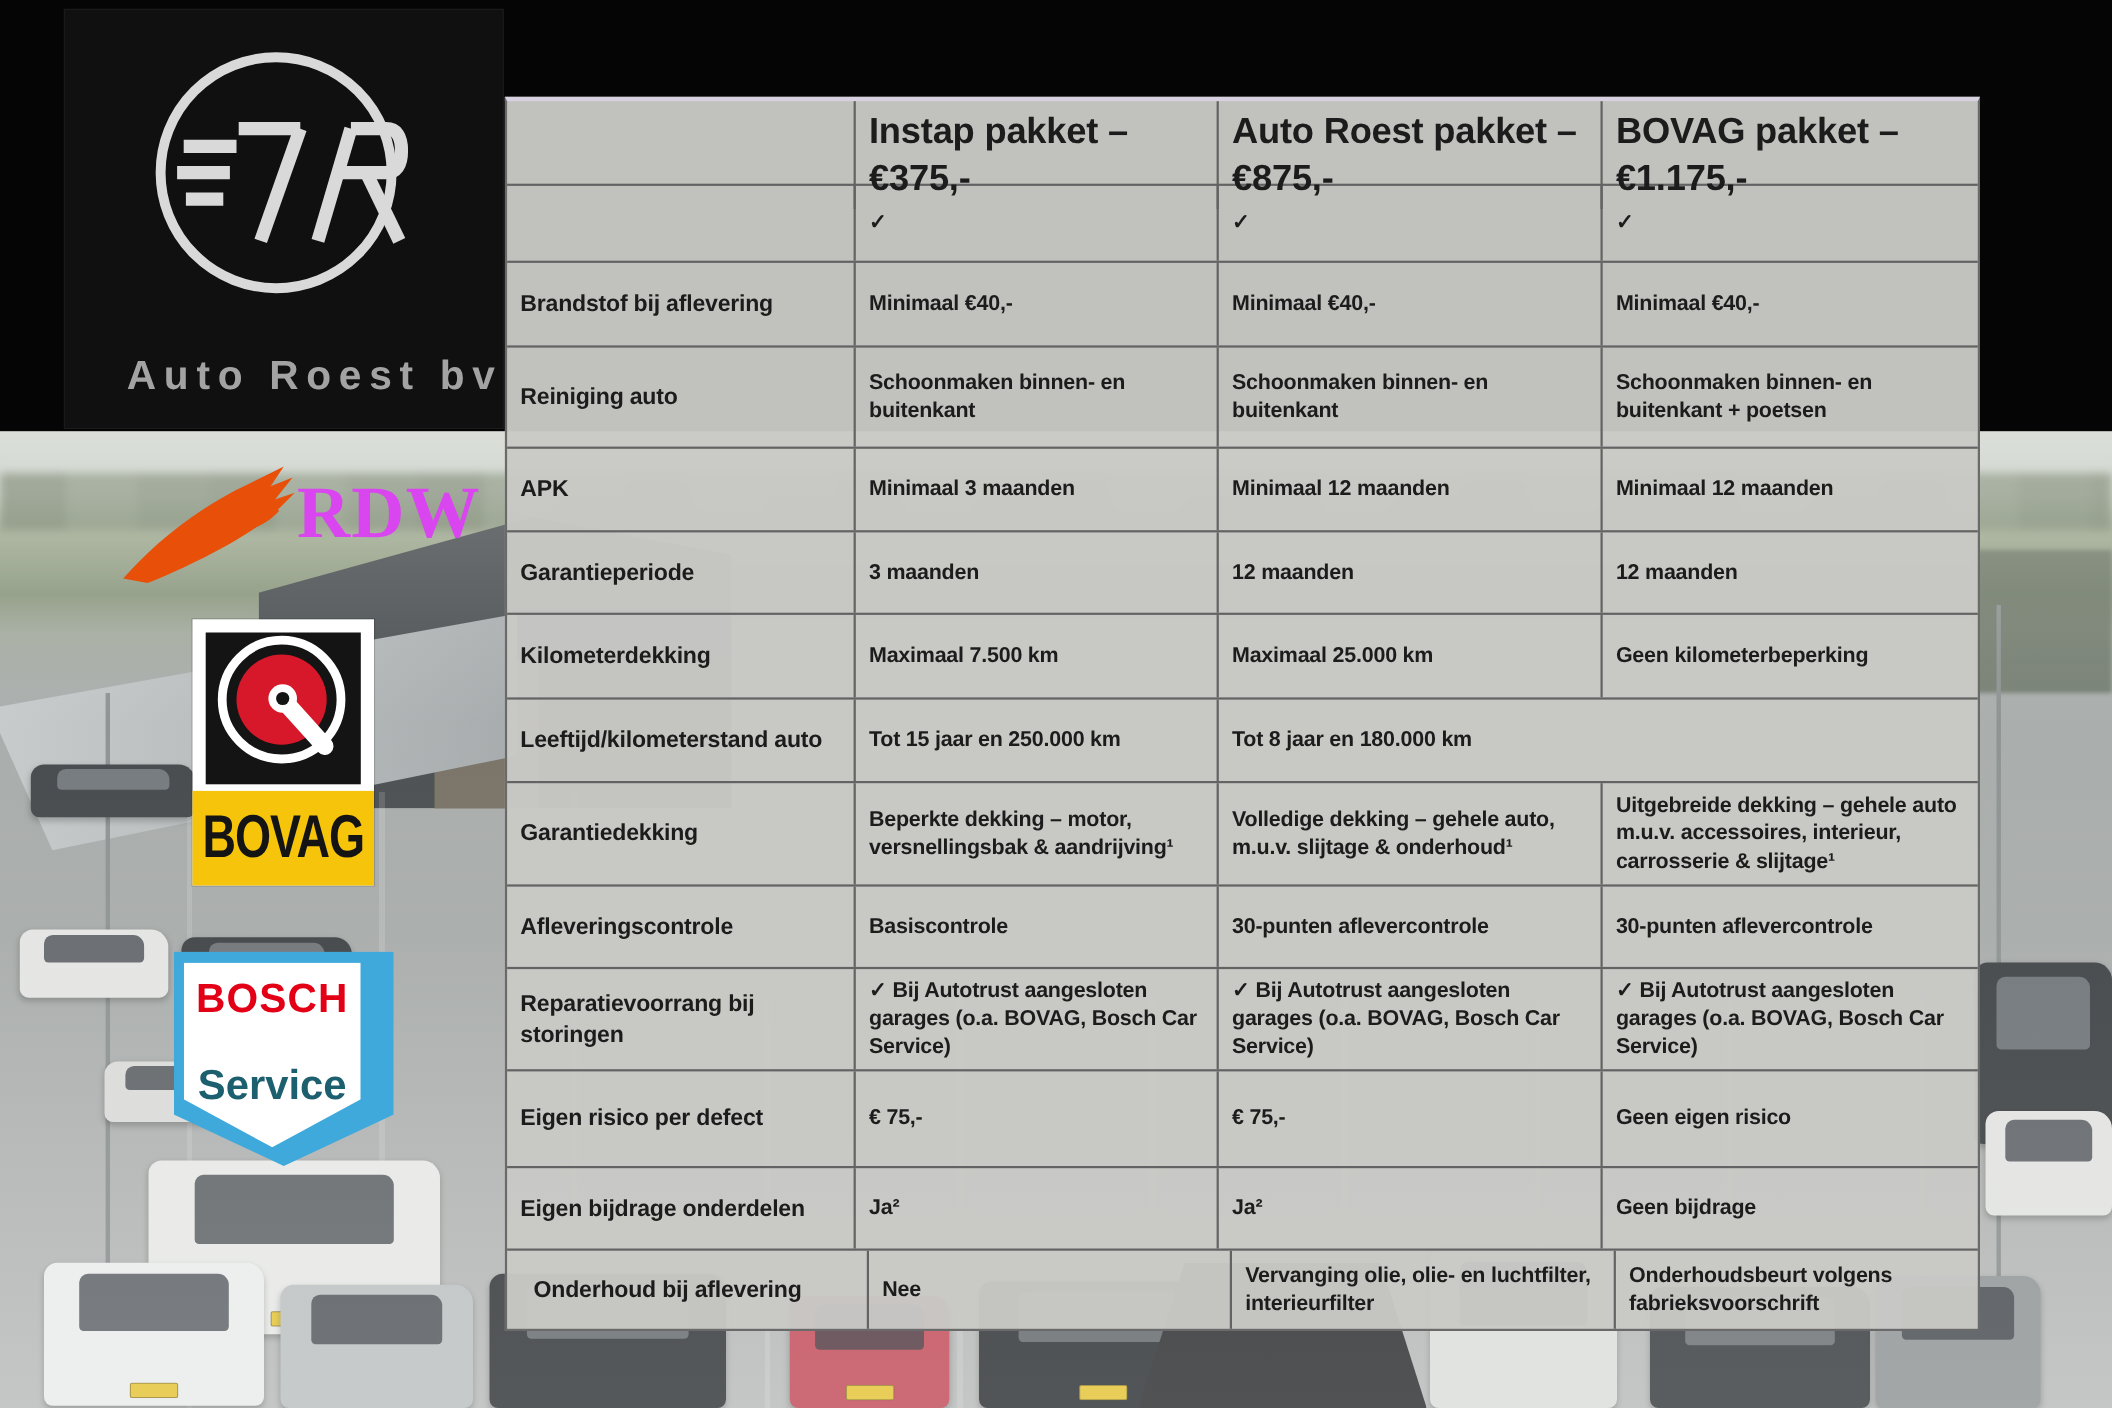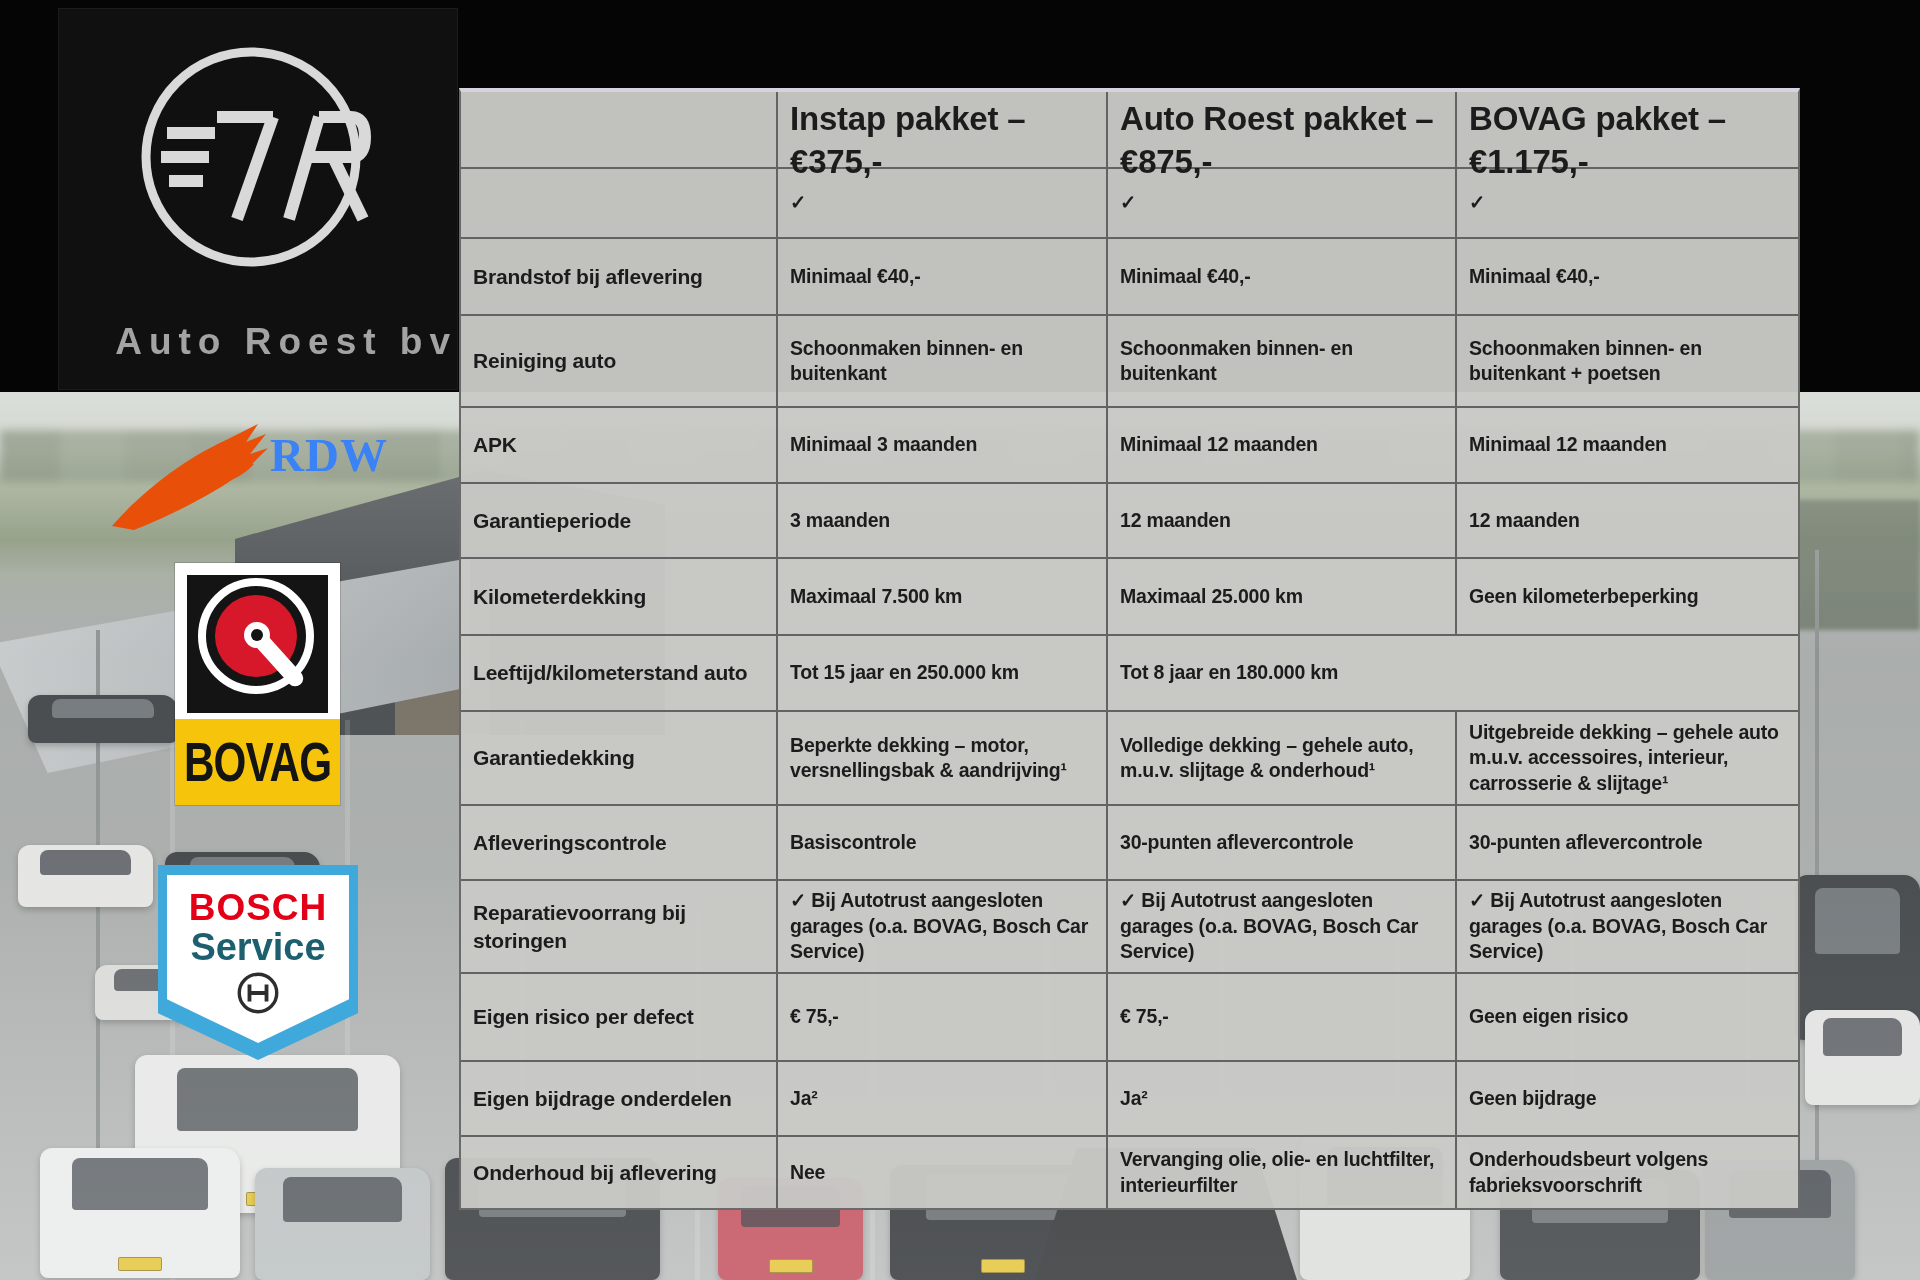--- a/index.html
+++ b/index.html
@@ -35,22 +35,22 @@
 
   
   .band{position:absolute;left:0;top:0;width:1920px;height:392px;background:#050505;}
   .logo-box{position:absolute;left:58px;top:8px;width:398px;height:380px;background:#101010;
     border:1px solid #1c1c1c;}
   .company{position:absolute;left:0;right:0;top:312px;text-align:right;color:#a3a3a3;
     font-size:37px;font-weight:bold;letter-spacing:7px;}
 
   
   .rdw{position:absolute;left:108px;top:400px;width:300px;height:150px;}
-  .rdw-text{position:absolute;left:162px;top:28px;color:#3b82f6;
-    font-family:"Liberation Serif", serif;font-size:47px;font-weight:bold;letter-spacing:1px;}
+  .rdw-text{position:absolute;left:162px;top:28px;color:#d946ef;
+    font-family:"Liberation Serif", serif;font-size:67px;font-weight:bold;letter-spacing:1px;}
 
   
   .bovag{position:absolute;left:175px;top:563px;width:165px;height:242px;background:#ffffff;
     box-shadow:0 0 0 1px rgba(0,0,0,.15);}
   .bovag-emblem{position:absolute;left:12px;top:12px;width:141px;height:138px;background:#141414;}
   .bv-ring{position:absolute;left:11px;top:3px;width:116px;height:116px;border-radius:50%;
     border:8px solid #ffffff;box-sizing:border-box;}
   .bv-disc{position:absolute;left:28px;top:20px;width:82px;height:82px;border-radius:50%;background:#d7182a;}
   .bv-arm{position:absolute;left:62px;top:52px;width:16px;height:74px;background:#ffffff;
     border-radius:8px;transform:rotate(-42deg);transform-origin:50% 12%;}
@@ -59,42 +59,42 @@
   .bv-hub-dot{position:absolute;left:64px;top:54px;width:12px;height:12px;border-radius:50%;
     background:#141414;}
   .bovag-band{position:absolute;left:0;bottom:0;width:100%;height:86px;background:#f6c50b;
     display:flex;align-items:center;justify-content:center;margin-top:32px;}
   .bovag-word{color:#141414;font-size:44px;font-weight:bold;letter-spacing:-1px;
     transform:scale(.96,1.25);}
 
   
   .bosch{position:absolute;left:158px;top:865px;width:200px;height:195px;background:#3fa9dc;
     clip-path:polygon(0 0,100% 0,100% 76%,50% 100%,0 76%);}
-  .bosch-inner{position:absolute;left:9px;top:10px;width:182px;height:168px;background:#ffffff;
+  .bosch-inner{position:absolute;left:9px;top:10px;width:161px;height:168px;background:#ffffff;
     clip-path:polygon(0 0,100% 0,100% 74%,50% 100%,0 74%);display:flex;flex-direction:column;
-    align-items:center;}
+    align-items:center;gap:40px;}
   .bosch-word{margin-top:14px;color:#e30016;font-size:37px;font-weight:bold;letter-spacing:1px;line-height:1;}
   .service-word{color:#1c5f6e;font-size:38px;font-weight:bold;line-height:1.15;}
 
   
   .pkg-table{position:absolute;left:459px;top:88px;width:1341px;background:rgba(201,201,198,.96);
     border:2px solid #6a6a6a;border-top:4px solid #d8d2e0;box-sizing:border-box;}
   .row{display:grid;grid-template-columns:317px 330px 349px 341px;border-bottom:2px solid #636363;
     box-sizing:border-box;}
   .row:last-child{border-bottom:none;}
   .cell{display:flex;align-items:center;padding:6px 14px 6px 12px;box-sizing:border-box;
     border-right:2px solid #636363;color:#1c1c1c;font-weight:bold;font-size:19.5px;line-height:1.3;
     letter-spacing:-.2px;}
   .cell:last-child{border-right:none;}
   .hdr{font-size:33px;letter-spacing:-.2px;}
   .lbl{font-size:21px;}
   .r0{height:77px;}  .r1{height:70px;}  .r2{height:77px;}  .r3{height:92px;}
   .r4{height:76px;}  .r5{height:75px;}  .r6{height:77px;}  .r7{height:76px;}
   .r8{height:94px;}  .r9{height:75px;}  .r10{height:93px;} .r11{height:88px;text-align:center;}
-  .r12{height:75px;} .r13{height:71px;}
+  .r12{height:75px;} .r13{height:71px;padding-left:12px;}
 </style>
 </head>
 <body>
 
 <div class="stage">
 
   <div class="photo">
     <div class="trees"></div>
     <div class="building"></div>
     <div class="bdoor"></div>

